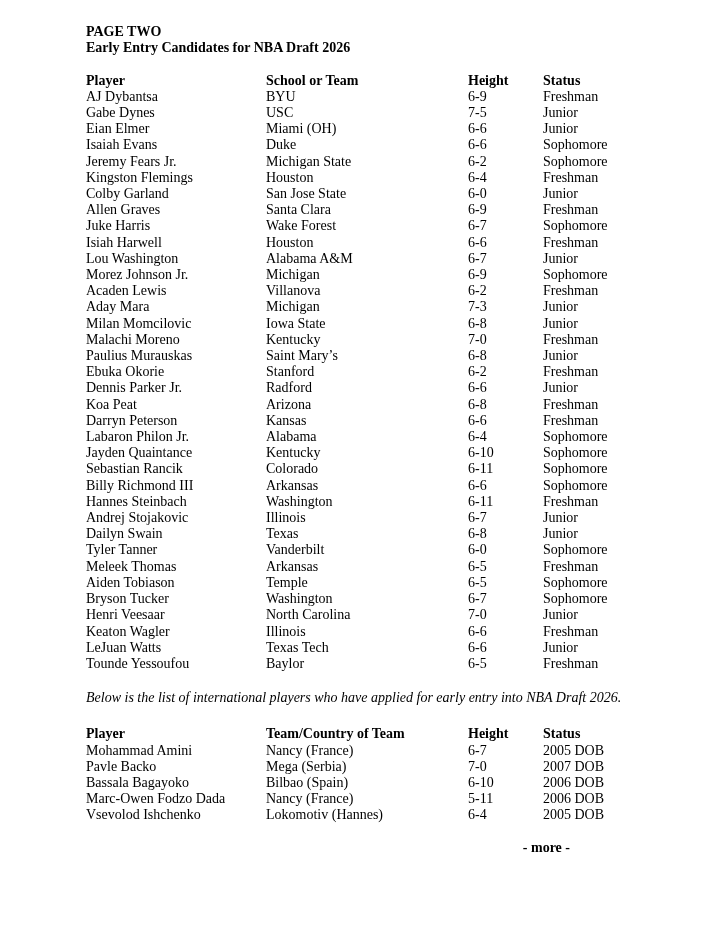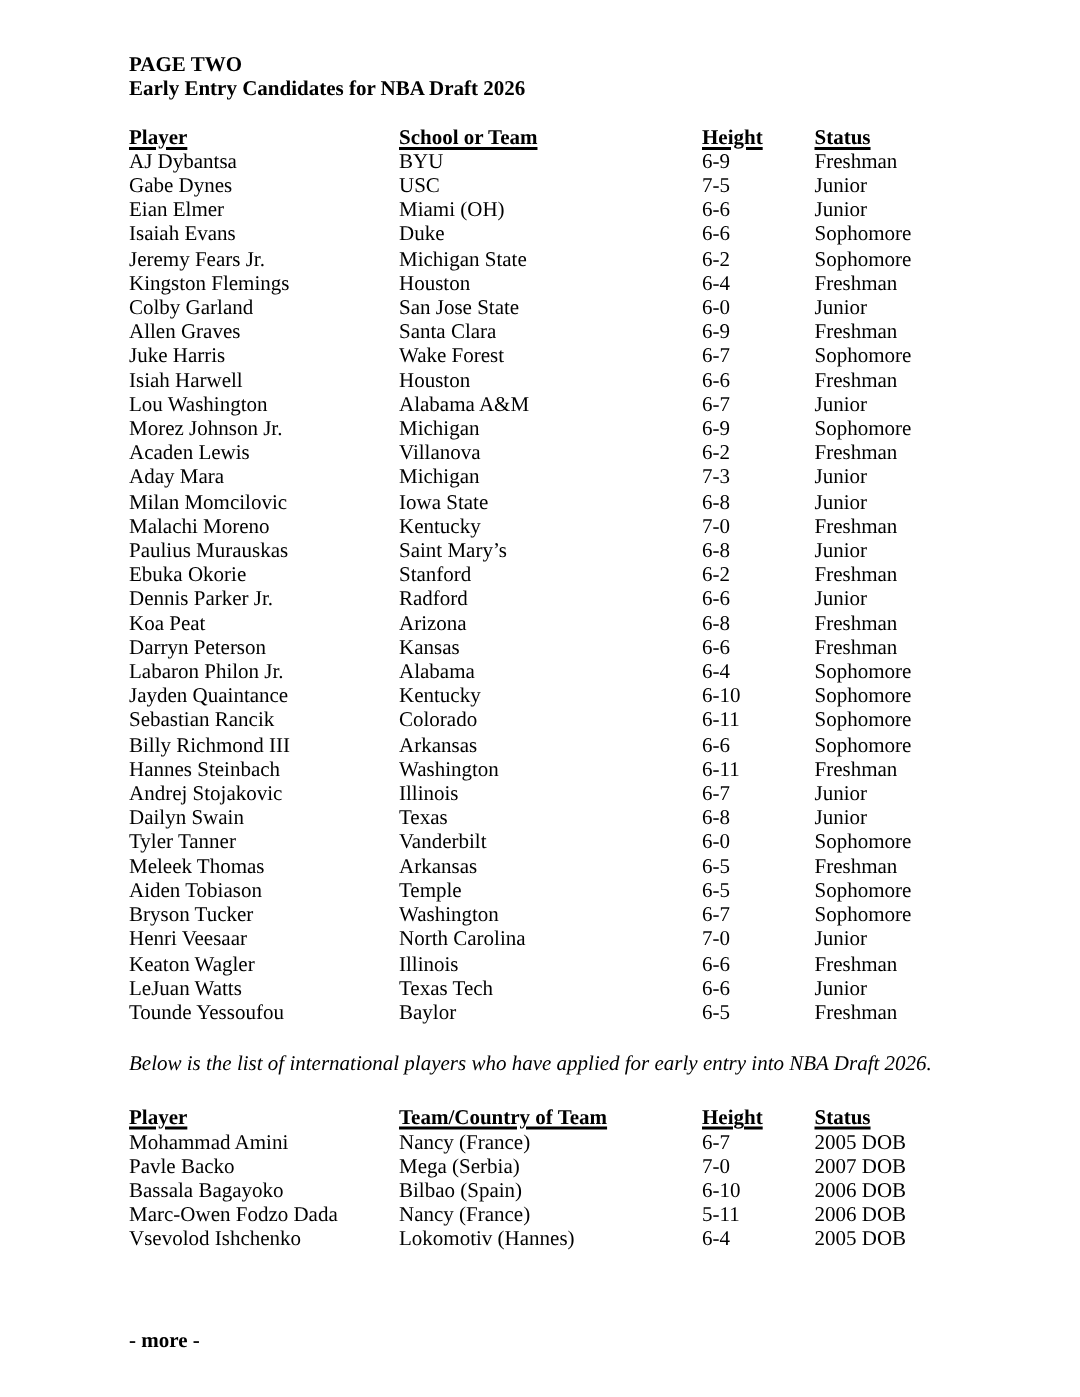--- a/index.html
+++ b/index.html
@@ -1,20 +1,20 @@
 <!DOCTYPE html>
 <html><head>
 <meta charset="utf-8">
 <style>
   html, body { margin: 0; padding: 0; background: #ffffff; }
   .page {
     width: 656px;
     height: 931px;
     box-sizing: border-box;
-    padding: 36px 86px 0 86px;
+    padding: 24px 86px 0 86px;
     background: #ffffff;
     color: #000000;
     font-family: "Liberation Serif", serif;
     font-size: 14px;
     line-height: 16.2px;
     overflow: hidden;
   }
   .bold { font-weight: bold; }
   .sp16 { height: 16.2px; }
   .sp18 { height: 18px; }
@@ -30,33 +30,31 @@
     padding: 0;
     margin: 0;
     text-align: left;
     vertical-align: top;
     white-space: nowrap;
     font-weight: normal;
     overflow: visible;
   }
   th .hdr {
     font-weight: bold;
-    text-decoration: underline;
     text-decoration-thickness: 1.5px;
     text-underline-offset: 2px;
   }
   .col-player { width: 180px; }
   .col-school { width: 202px; }
   .col-height { width: 75px; }
   .col-status { width: 91px; }
   .intro { white-space: nowrap; font-style: italic; }
   .footer {
-    text-align: left;
+    text-align: right;
     font-weight: bold;
-    margin-top: 35px;
   }
 </style>
 </head>
 <body>
 
 <div class="page">
 
   <div class="bold">PAGE TWO</div>
   <div class="bold">Early Entry Candidates for NBA Draft 2026</div>
 

